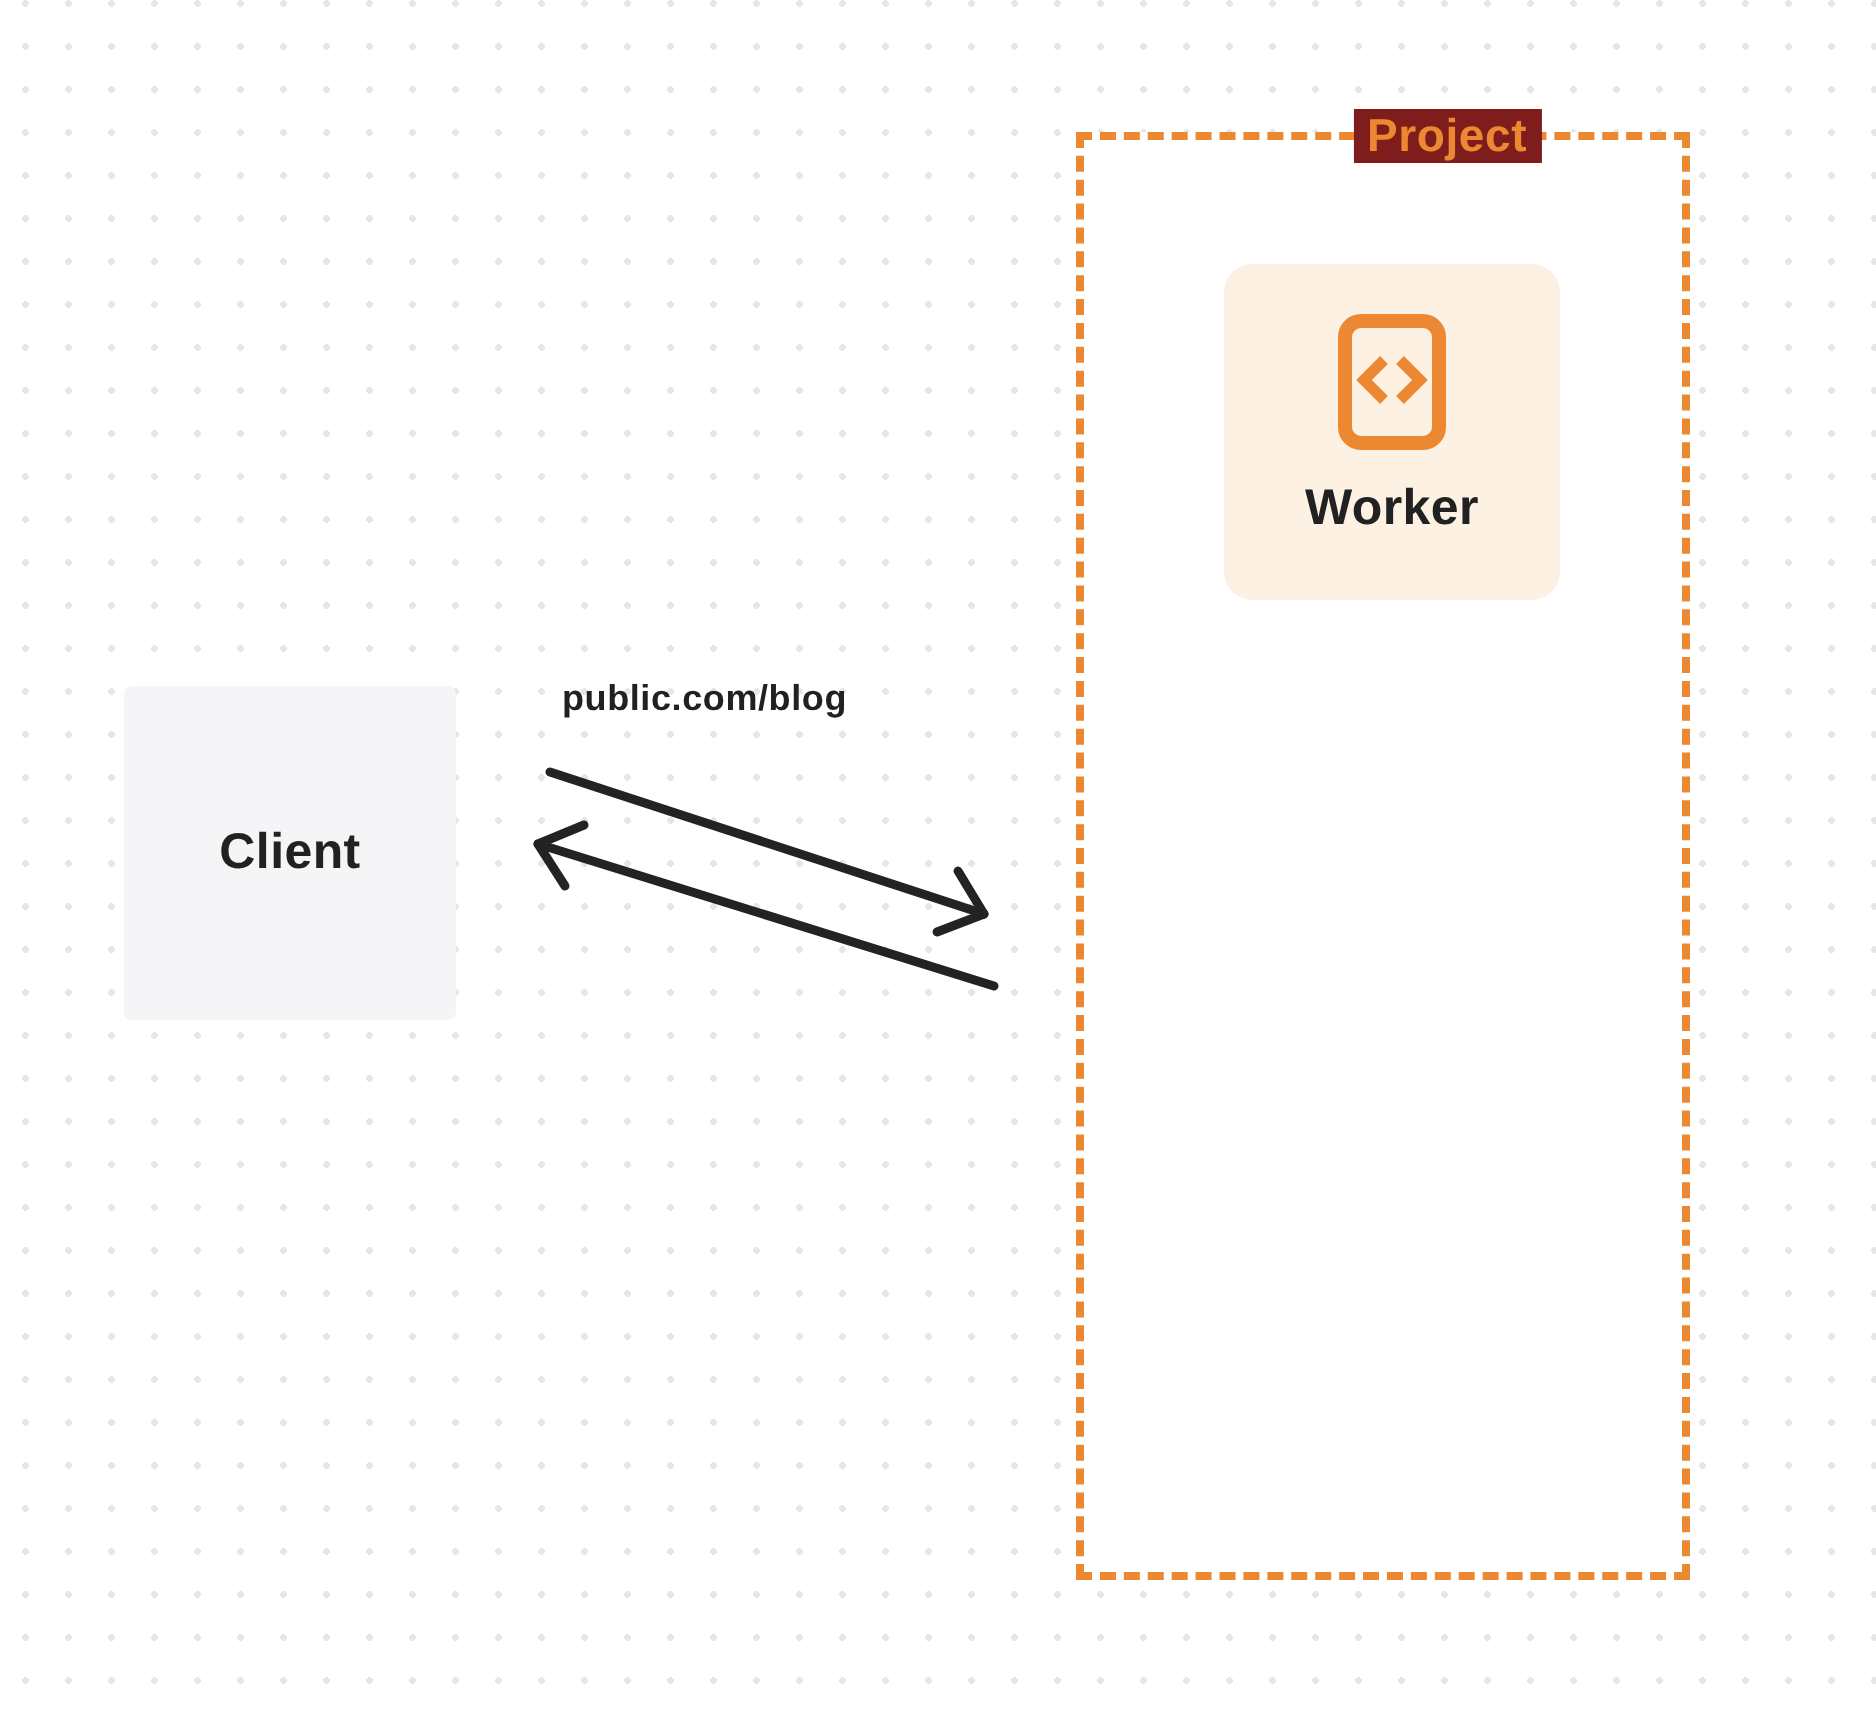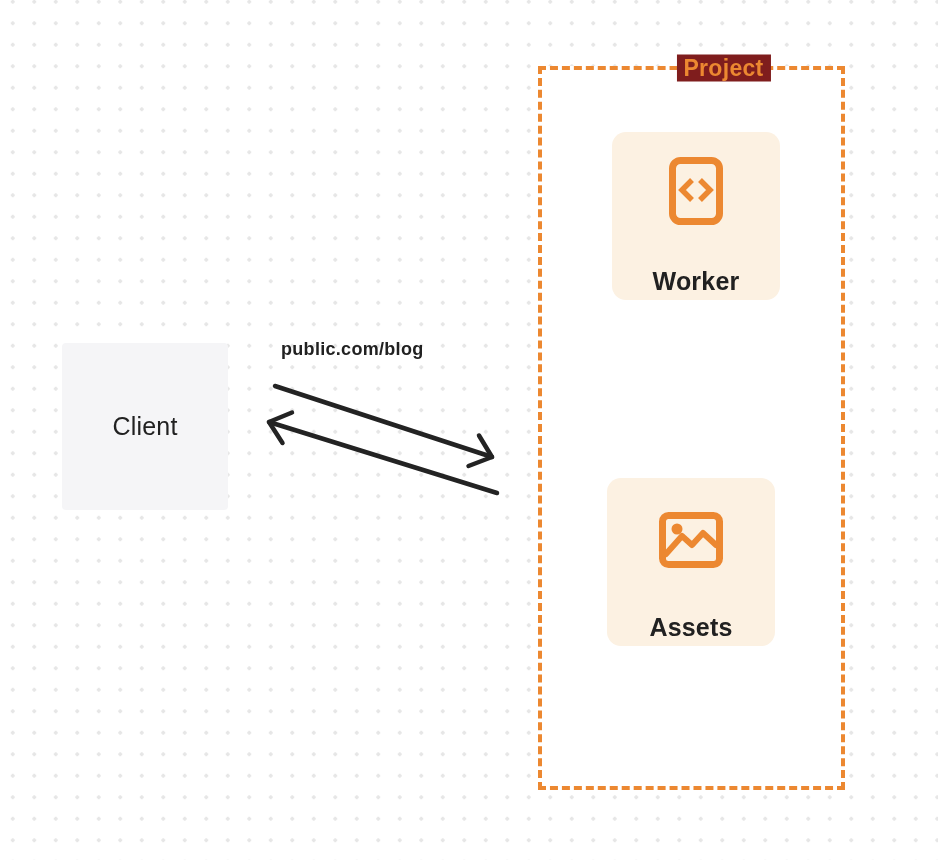--- a/index.html
+++ b/index.html
@@ -28,21 +28,21 @@
   
   .client-card {
     position: absolute;
     left: 62px; top: 343px;
     width: 166px; height: 167px;
     background: var(--client-background);
     border-radius: 4px;
     display: flex; align-items: center; justify-content: center;
   }
   .client-card .box-label {
-    font-size: 25px; font-weight: normal; color: var(--label-text);
+    font-size: 25px; font-weight: bold; color: var(--label-text);
     letter-spacing: 0.2px;
   }
 
   
   .request-label {
     position: absolute;
     left: 281px; top: 339px;
     font-size: 18px; font-weight: bold; color: var(--label-text);
     letter-spacing: 0.3px;
     white-space: nowrap;
@@ -82,21 +82,21 @@
     margin-left: 32px;
   }
 
   
   .feature-card {
     position: absolute;
     width: 168px; height: 168px;
     background: var(--card-background);
     border-radius: 14px;
     display: flex; flex-direction: column;
-    align-items: center; justify-content: flex-start; gap: 27px;
+    align-items: center; justify-content: flex-start;
   }
   .worker-card { left: 70px; top: 62px; }
   .assets-card { left: 65px; top: 408px; }
   .feature-card .icon-wrap { margin-top: 25px; color: var(--accent-orange); line-height: 0; }
   .assets-card .icon-wrap { margin-top: 34px; }
   .feature-card .box-label {
     margin-top: 15px;
     font-size: 25px; font-weight: bold; color: var(--label-text);
     letter-spacing: 0.2px;
   }
@@ -145,26 +145,16 @@
       <span class="icon-wrap">
         <svg width="54" height="68" viewBox="0 0 54 68">
           <rect x="3.5" y="3.5" width="47" height="61" rx="8" fill="none" stroke="currentColor" stroke-width="7"></rect>
           <polyline points="23,23 13,33 23,43" fill="none" stroke="currentColor" stroke-width="5.5"></polyline>
           <polyline points="31,23 41,33 31,43" fill="none" stroke="currentColor" stroke-width="5.5"></polyline>
         </svg>
       </span>
       <span class="box-label">Worker</span>
     </div>
 
-    <div class="feature-card assets-card">
-      <span class="icon-wrap">
-        <svg width="64" height="56" viewBox="0 0 64 56">
-          <rect x="3.5" y="3.5" width="57" height="49" rx="6" fill="none" stroke="currentColor" stroke-width="7"></rect>
-          <circle cx="18" cy="17" r="5.5" fill="currentColor"></circle>
-          <polyline points="7,42 23,24 33,33 44,21 57,33" fill="none" stroke="currentColor" stroke-width="6" stroke-linecap="round" stroke-linejoin="round"></polyline>
-        </svg>
-      </span>
-      <span class="box-label">Assets</span>
-    </div>
 
   </div>
 
 </div>
 
 </body></html>

